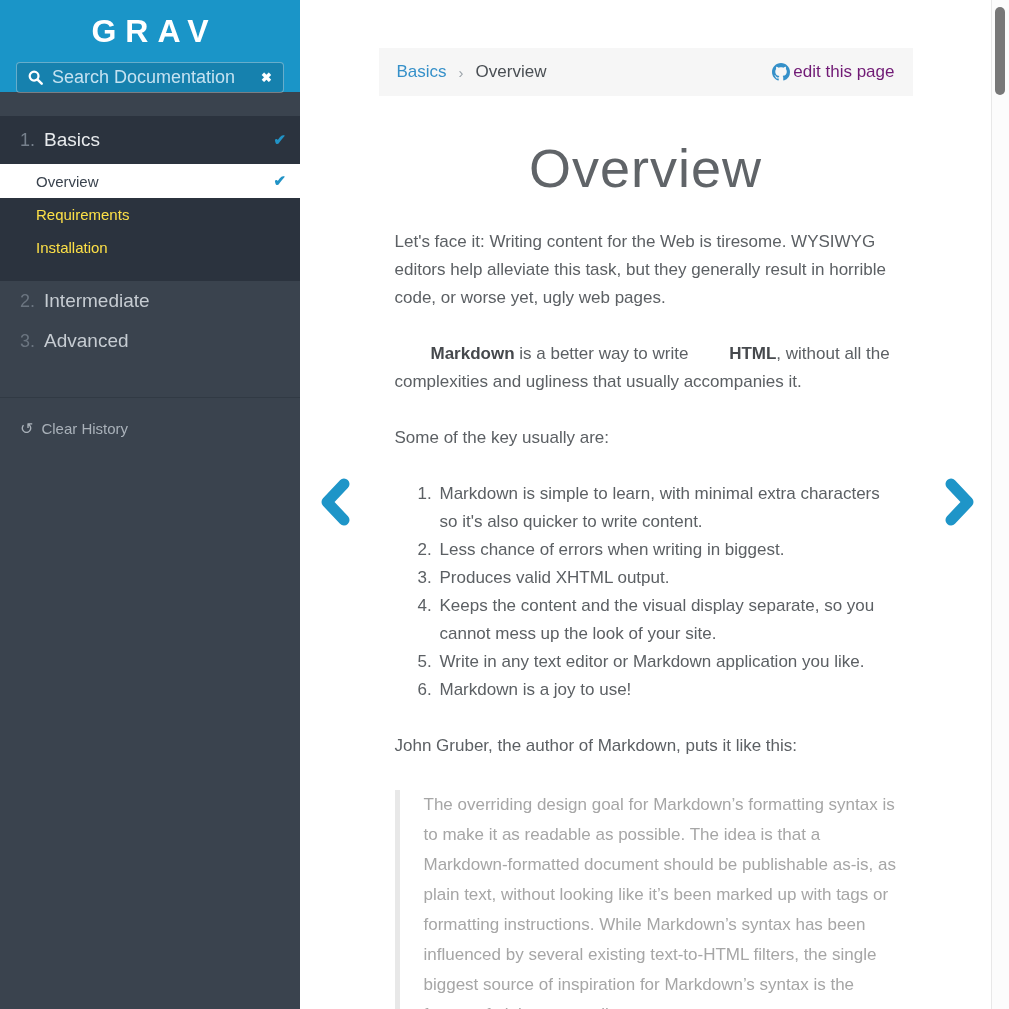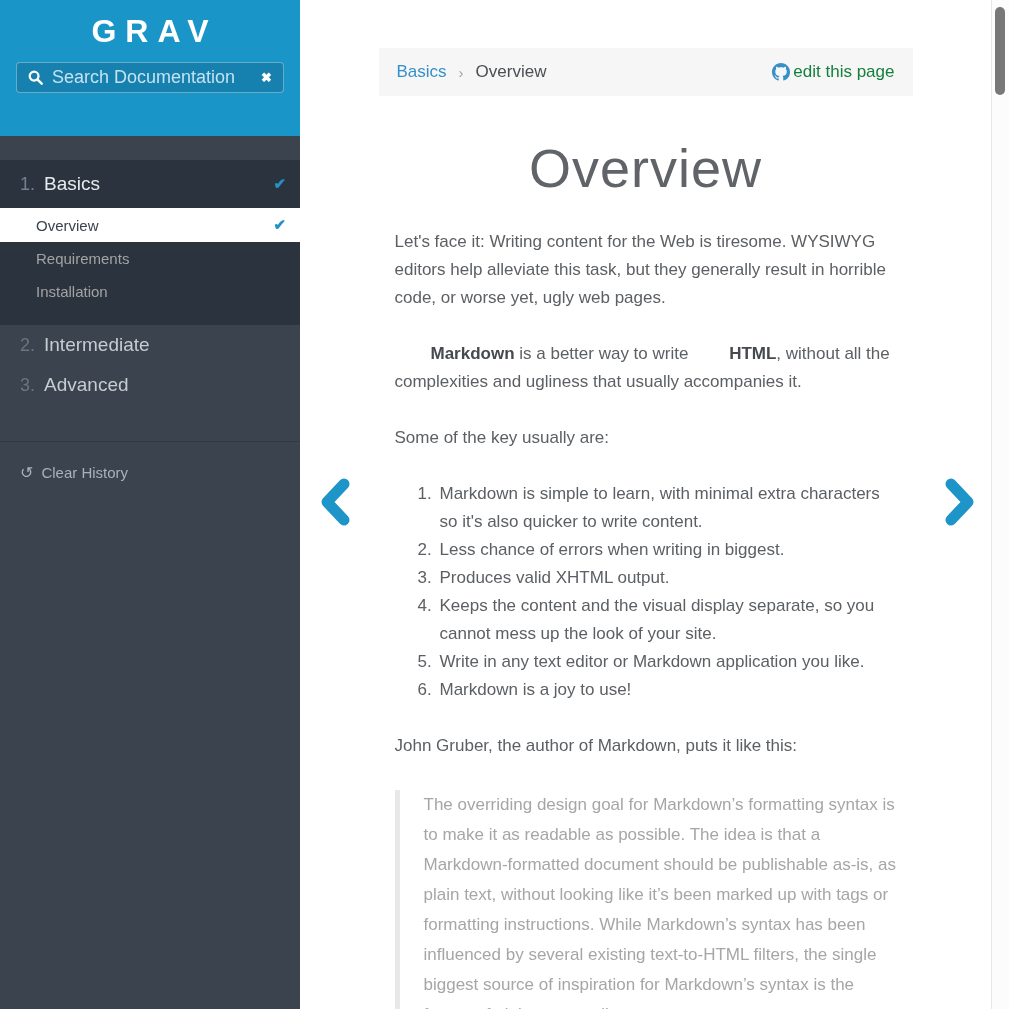--- a/index.html
+++ b/index.html
@@ -10,21 +10,21 @@
     position:relative;
     color:#5c6064;
   }
 
   
   .sidebar {
     position:absolute; left:0; top:0; width:300px; height:100%;
     background:#3a434e;
   }
   .side-header {
-    height:136px; background:#1a95c8; padding-top:12px;
+    height:92px; background:#1a95c8; padding-top:12px;
   }
   .logo {
     text-align:center; color:#ffffff; font-size:32px; font-weight:600;
     letter-spacing:9px; margin-left:9px; line-height:38px;
   }
   .search-box {
     margin:12px 16px 0 16px; height:31px;
     background:rgba(0,0,0,0.13);
     border:1px solid rgba(255,255,255,0.35);
     border-radius:4px;
@@ -49,21 +49,21 @@
     font-size:19px; position:relative; cursor:pointer;
   }
   .chapter-num { color:#76808c; margin-right:9px; font-size:18px; }
   .chapter-title .label { color:#e8ebed; }
   .check {
     position:absolute; right:14px; color:#2193c6; font-size:15px; font-weight:bold;
   }
   .chapter-items { list-style:none; }
   .chapter-item {
     height:33px; display:flex; align-items:center; padding:0 16px 0 36px;
-    font-size:15px; color:#a3a3a3; position:relative; cursor:pointer;
+    font-size:15px; color:#fde047; position:relative; cursor:pointer;
   }
   .chapter-item.active { background:#ffffff; color:#3a434e; height:34px; }
   .chapter-row {
     height:40px; display:flex; align-items:center; padding:0 16px 0 20px;
     font-size:19px; position:relative; cursor:pointer;
   }
   .chapter-row .label { color:#c6ccd2; }
   .chapter-row .chapter-num { color:#6b7580; }
   .side-divider { margin-top:36px; border-top:1px solid #313a44; }
   .clear-history {
@@ -82,21 +82,21 @@
   .breadcrumb-bar {
     margin-top:48px; height:48px; background:#f6f6f6;
     display:flex; align-items:center; padding:0 18px;
     font-size:17px;
   }
   .crumb-link { color:#3590c9; text-decoration:none; cursor:pointer; }
   .crumb-sep { color:#9aa2a9; margin:0 12px; font-size:15px; }
   .crumb-current { color:#4a4f54; }
   .edit-link {
     margin-left:auto; display:flex; align-items:center; gap:3px;
-    color:#15803d; text-decoration:none; cursor:pointer; font-size:17px;
+    color:#701a75; text-decoration:none; cursor:pointer; font-size:17px;
   }
 
   .page-title {
     margin-top:40px; text-align:center; font-size:54px; font-weight:400;
     color:#606468; letter-spacing:1px; line-height:64px;
   }
 
   .article-body { padding:0 16px; font-size:17px; line-height:28px; color:#5c6064; }
   .article-body p { margin-top:28px; }
   .article-body b { color:#46494d;margin-left:36px; }

